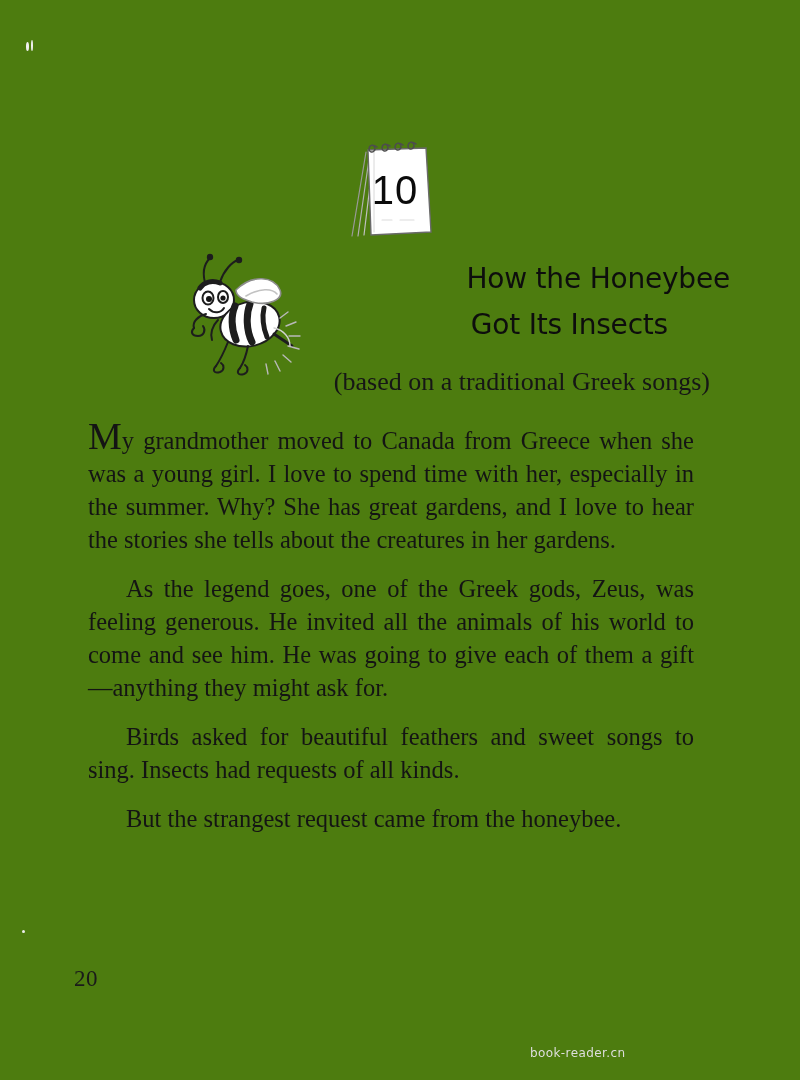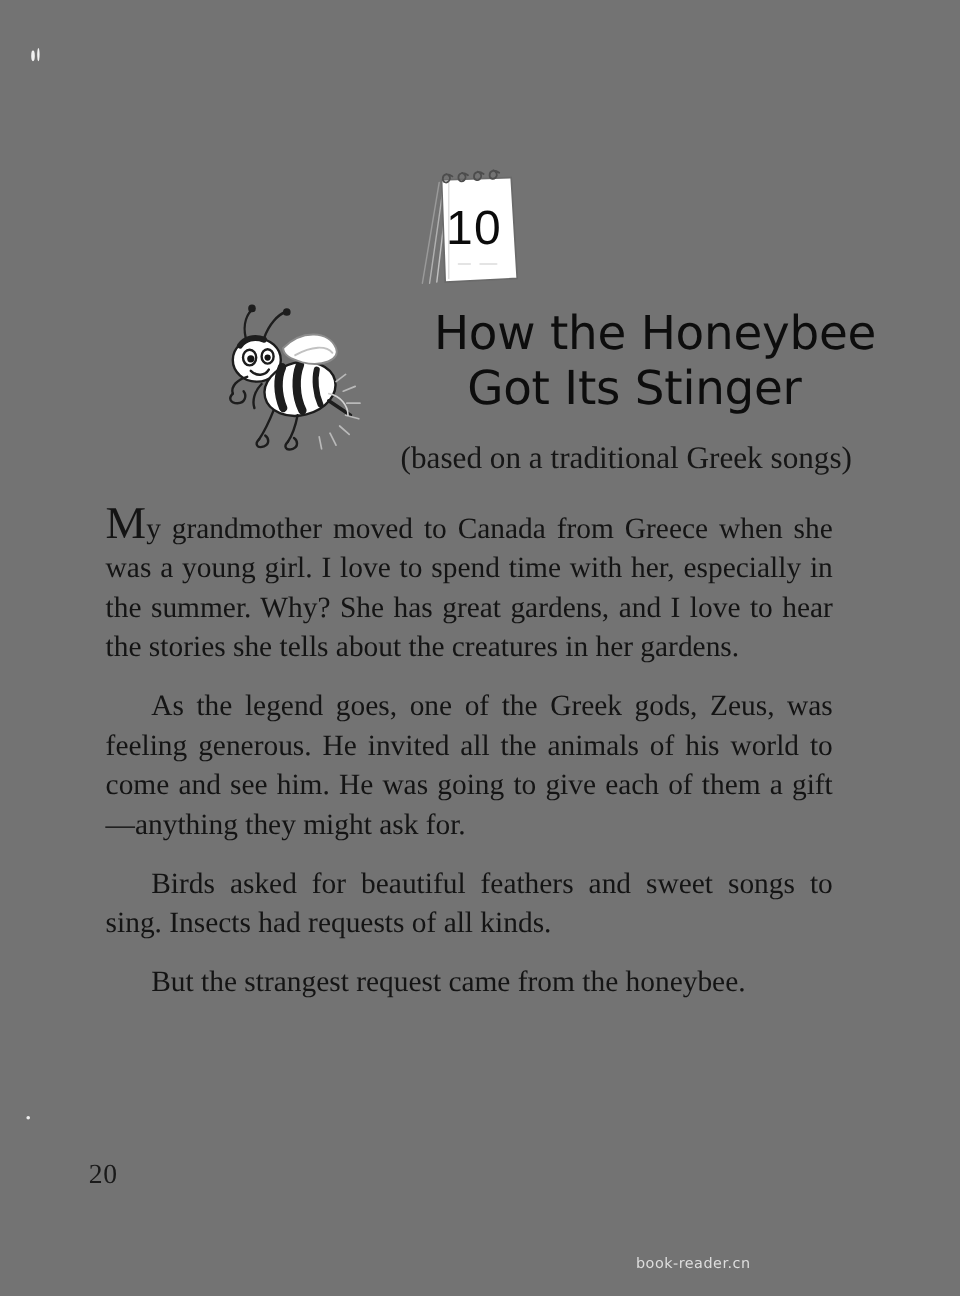--- a/index.html
+++ b/index.html
@@ -5,21 +5,21 @@
 <style>
   html, body {
     margin: 0;
     padding: 0;
     background: #ffffff;
   }
   .page {
     position: relative;
     width: 800px;
     height: 1080px;
-    background: #737373;
+    background: #4d7c0f;
     overflow: hidden;
     font-family: "Liberation Serif", "DejaVu Serif", serif;
     color: #1a1a1a;
     text-decoration: underline;
   }
 
   
   .calendar-wrap {
     position: absolute;
     left: 330px;
@@ -53,21 +53,21 @@
 
   
   .title-block {
     position: absolute;
     left: 70px;
     top: 256px;
     width: 660px;
     text-align: right;
     font-family: "DejaVu Sans", "Liberation Sans", sans-serif;
     font-weight: 400;
-    font-size: 39px;
+    font-size: 28px;
     line-height: 46px;
     color: #0d0d0d;
     letter-spacing: -0.2px;
   }
   .title-line-2 {
     padding-right: 62px;
   }
   .subtitle {
     position: absolute;
     left: 70px;
@@ -232,21 +232,21 @@
         <path d="M107 103 L115 110"></path>
         <path d="M99 109 L104 119"></path>
         <path d="M90 112 L92 122"></path>
         <path d="M98 76 C108 78 114 86 114 94" stroke="#d2d2d2"></path>
       </g>
     </svg>
   </div>
 
   <div class="title-block">
     <div class="title-line-1">How the Honeybee</div>
-    <div class="title-line-2">Got Its Stinger</div>
+    <div class="title-line-2">Got Its Insects</div>
   </div>
 
   <div class="subtitle">(based on a traditional Greek songs)</div>
 
   <div class="body-copy">
 
     <p class="para first no-stretch">
       <span class="dropcap">M</span><span>y grandmother moved to Canada from Greece when she was a young girl. I love to spend time with her, especially in the summer. Why? She has great gardens, and I love to hear the stories she tells about the creatures in her gardens.</span>
     </p>
 

